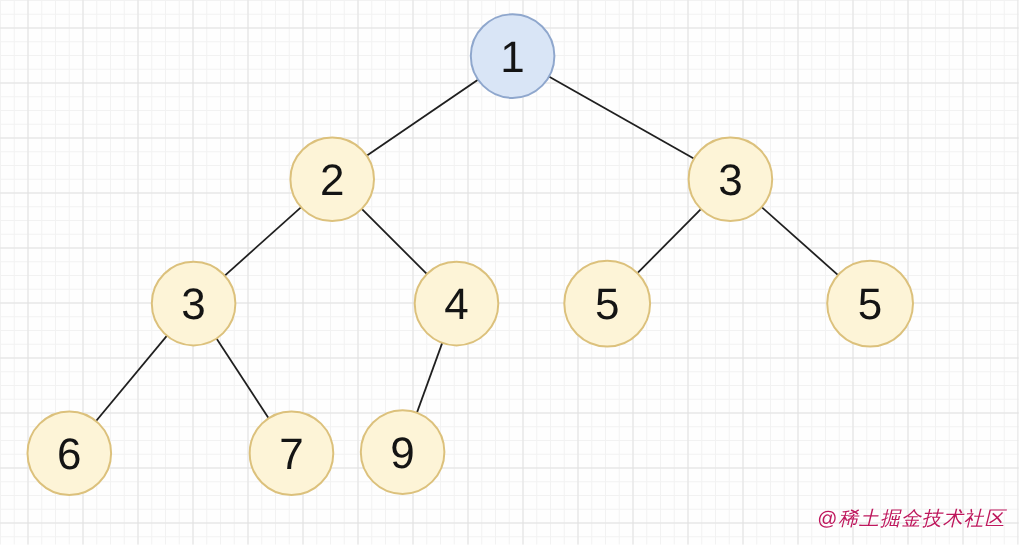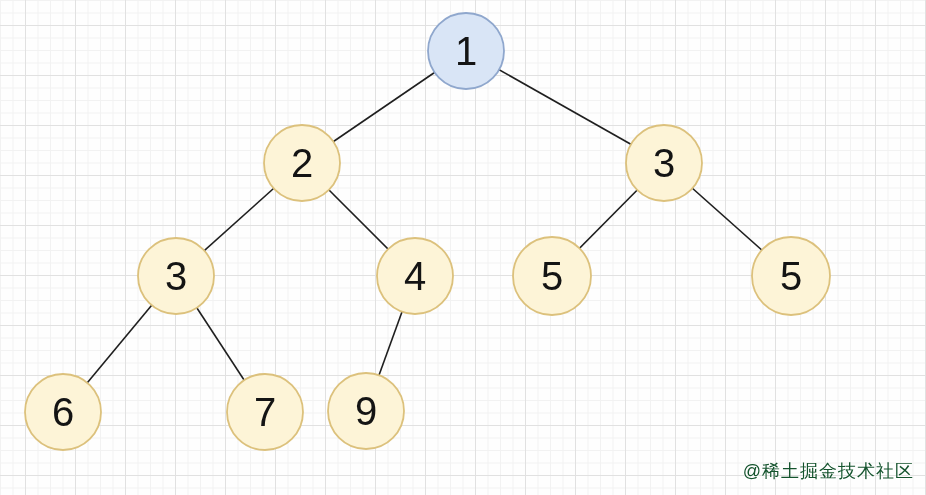--- a/index.html
+++ b/index.html
@@ -33,22 +33,23 @@
     font-size: 40px;
     fill: #141414;
     user-select: none;
   }
   #watermark {
     position: absolute;
     right: 12px;
     bottom: 12px;
     font-size: 18px;
     letter-spacing: 1px;
-    color: #14532d;
+    color: #be185d;
     text-shadow: 0 1px 0 #ffffff;
+    font-style: italic;
   }
 </style>
 </head>
 <body>
 
 <div class="grid-canvas"></div>
 
 <svg id="tree-svg" width="926" height="495" viewBox="0 0 926 495">
     <line x1="466" y1="51" x2="302" y2="163" stroke="#1f1f1f" stroke-width="1.6"></line>
     <line x1="466" y1="51" x2="664" y2="163" stroke="#1f1f1f" stroke-width="1.6"></line>

